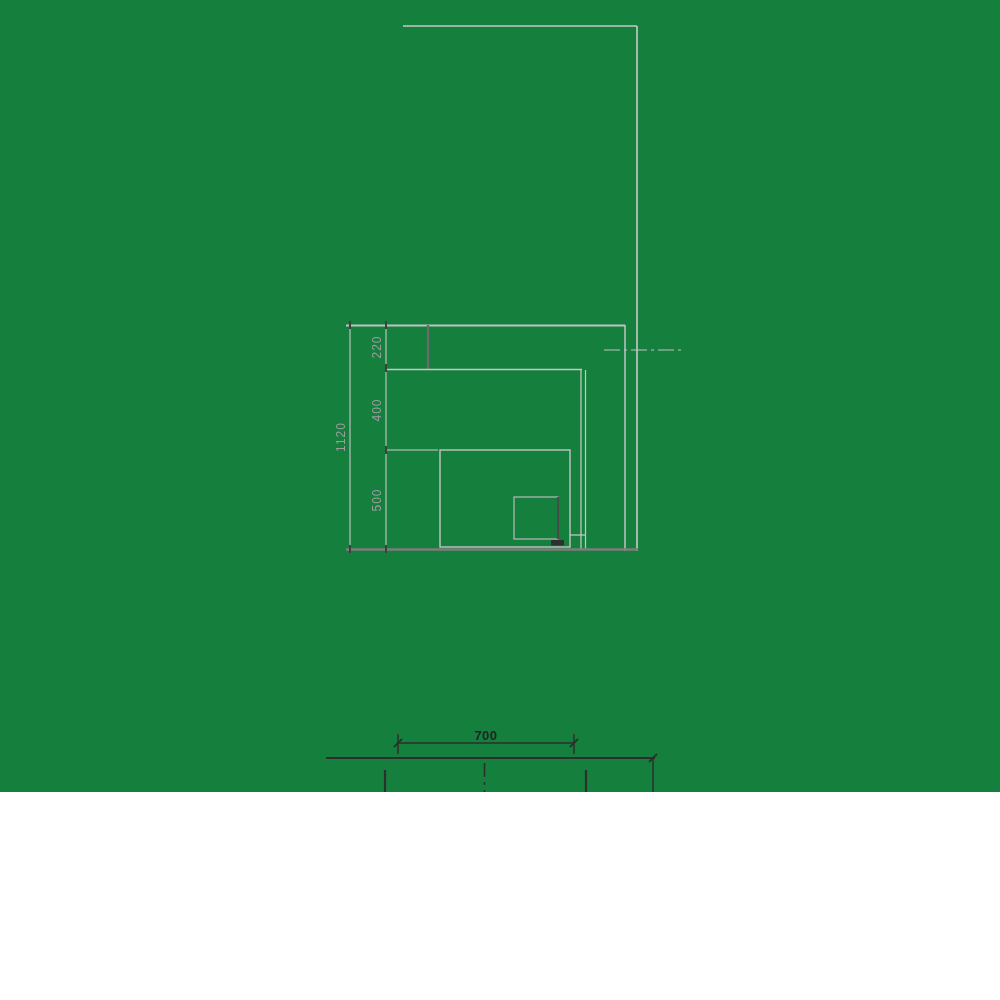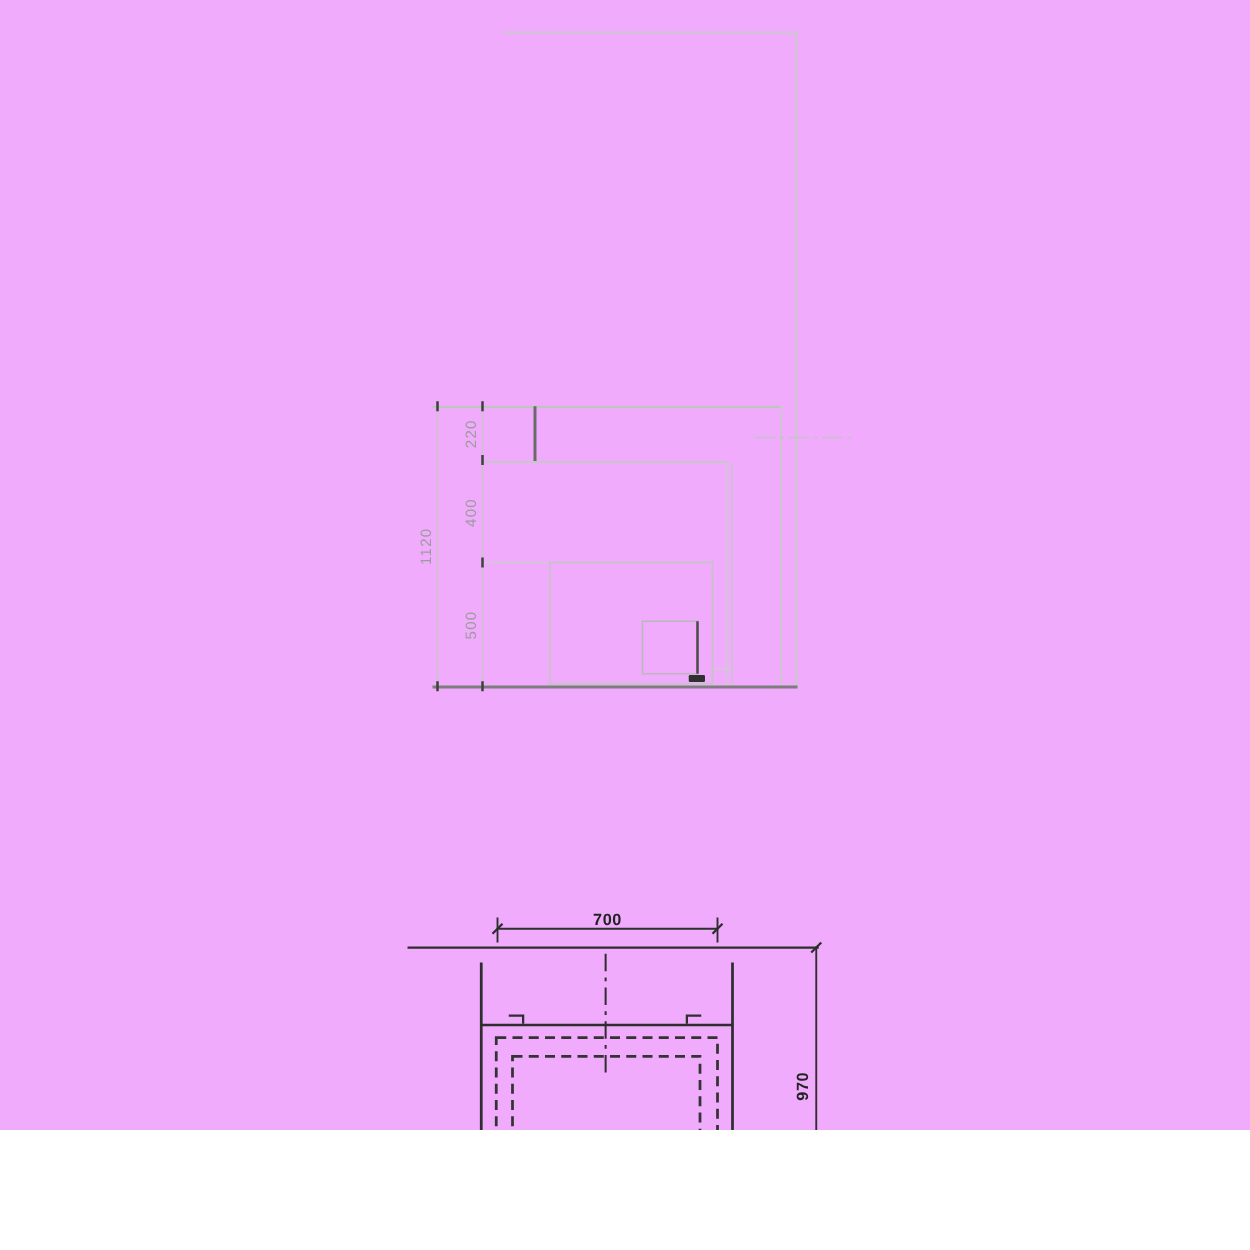--- a/index.html
+++ b/index.html
@@ -1,16 +1,16 @@
 <!DOCTYPE html>
 <html><head>
 <meta charset="utf-8">
 <style>
   html,body{margin:0;padding:0;background:#ffffff;}
-  .canvas{position:relative;width:1000px;height:904px;background:#f0abfc;overflow:hidden;
+  .canvas{position:relative;width:1000px;height:792px;background:#15803d;overflow:hidden;
           font-family:"Liberation Sans", sans-serif;}
   svg{position:absolute;left:0;top:0;}
   text{font-family:"Liberation Sans", sans-serif;}
   .dim-gray{fill:#9c9c9c;font-size:12px;letter-spacing:1px;}
   .dim-dark{fill:#232323;font-size:13px;font-weight:600;letter-spacing:0.5px;}
 </style>
 </head>
 <body>
 
 <div class="canvas">

